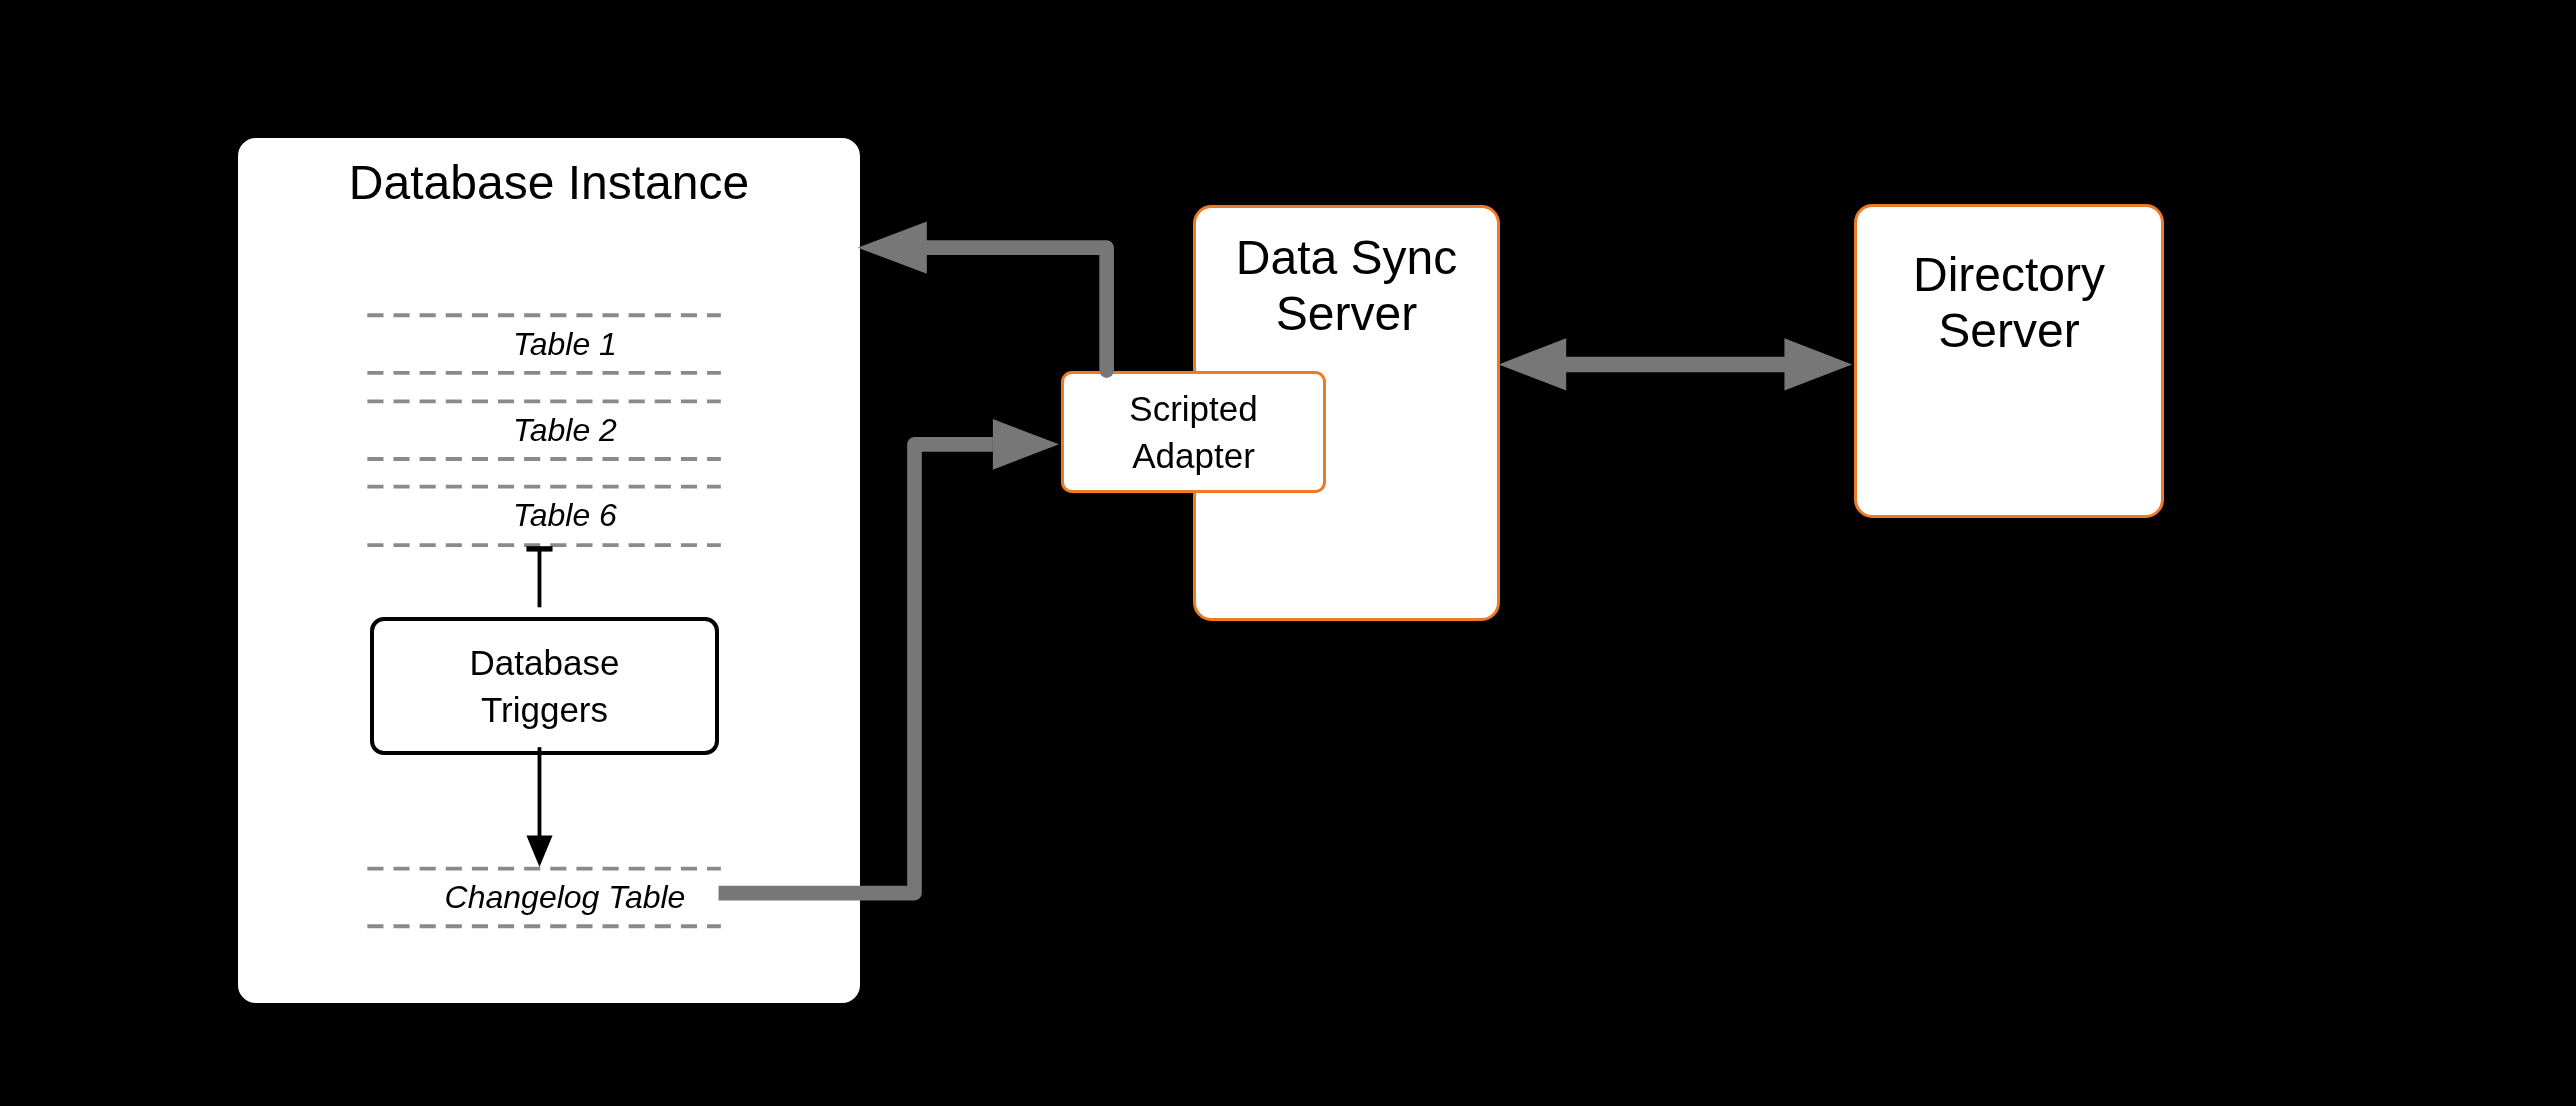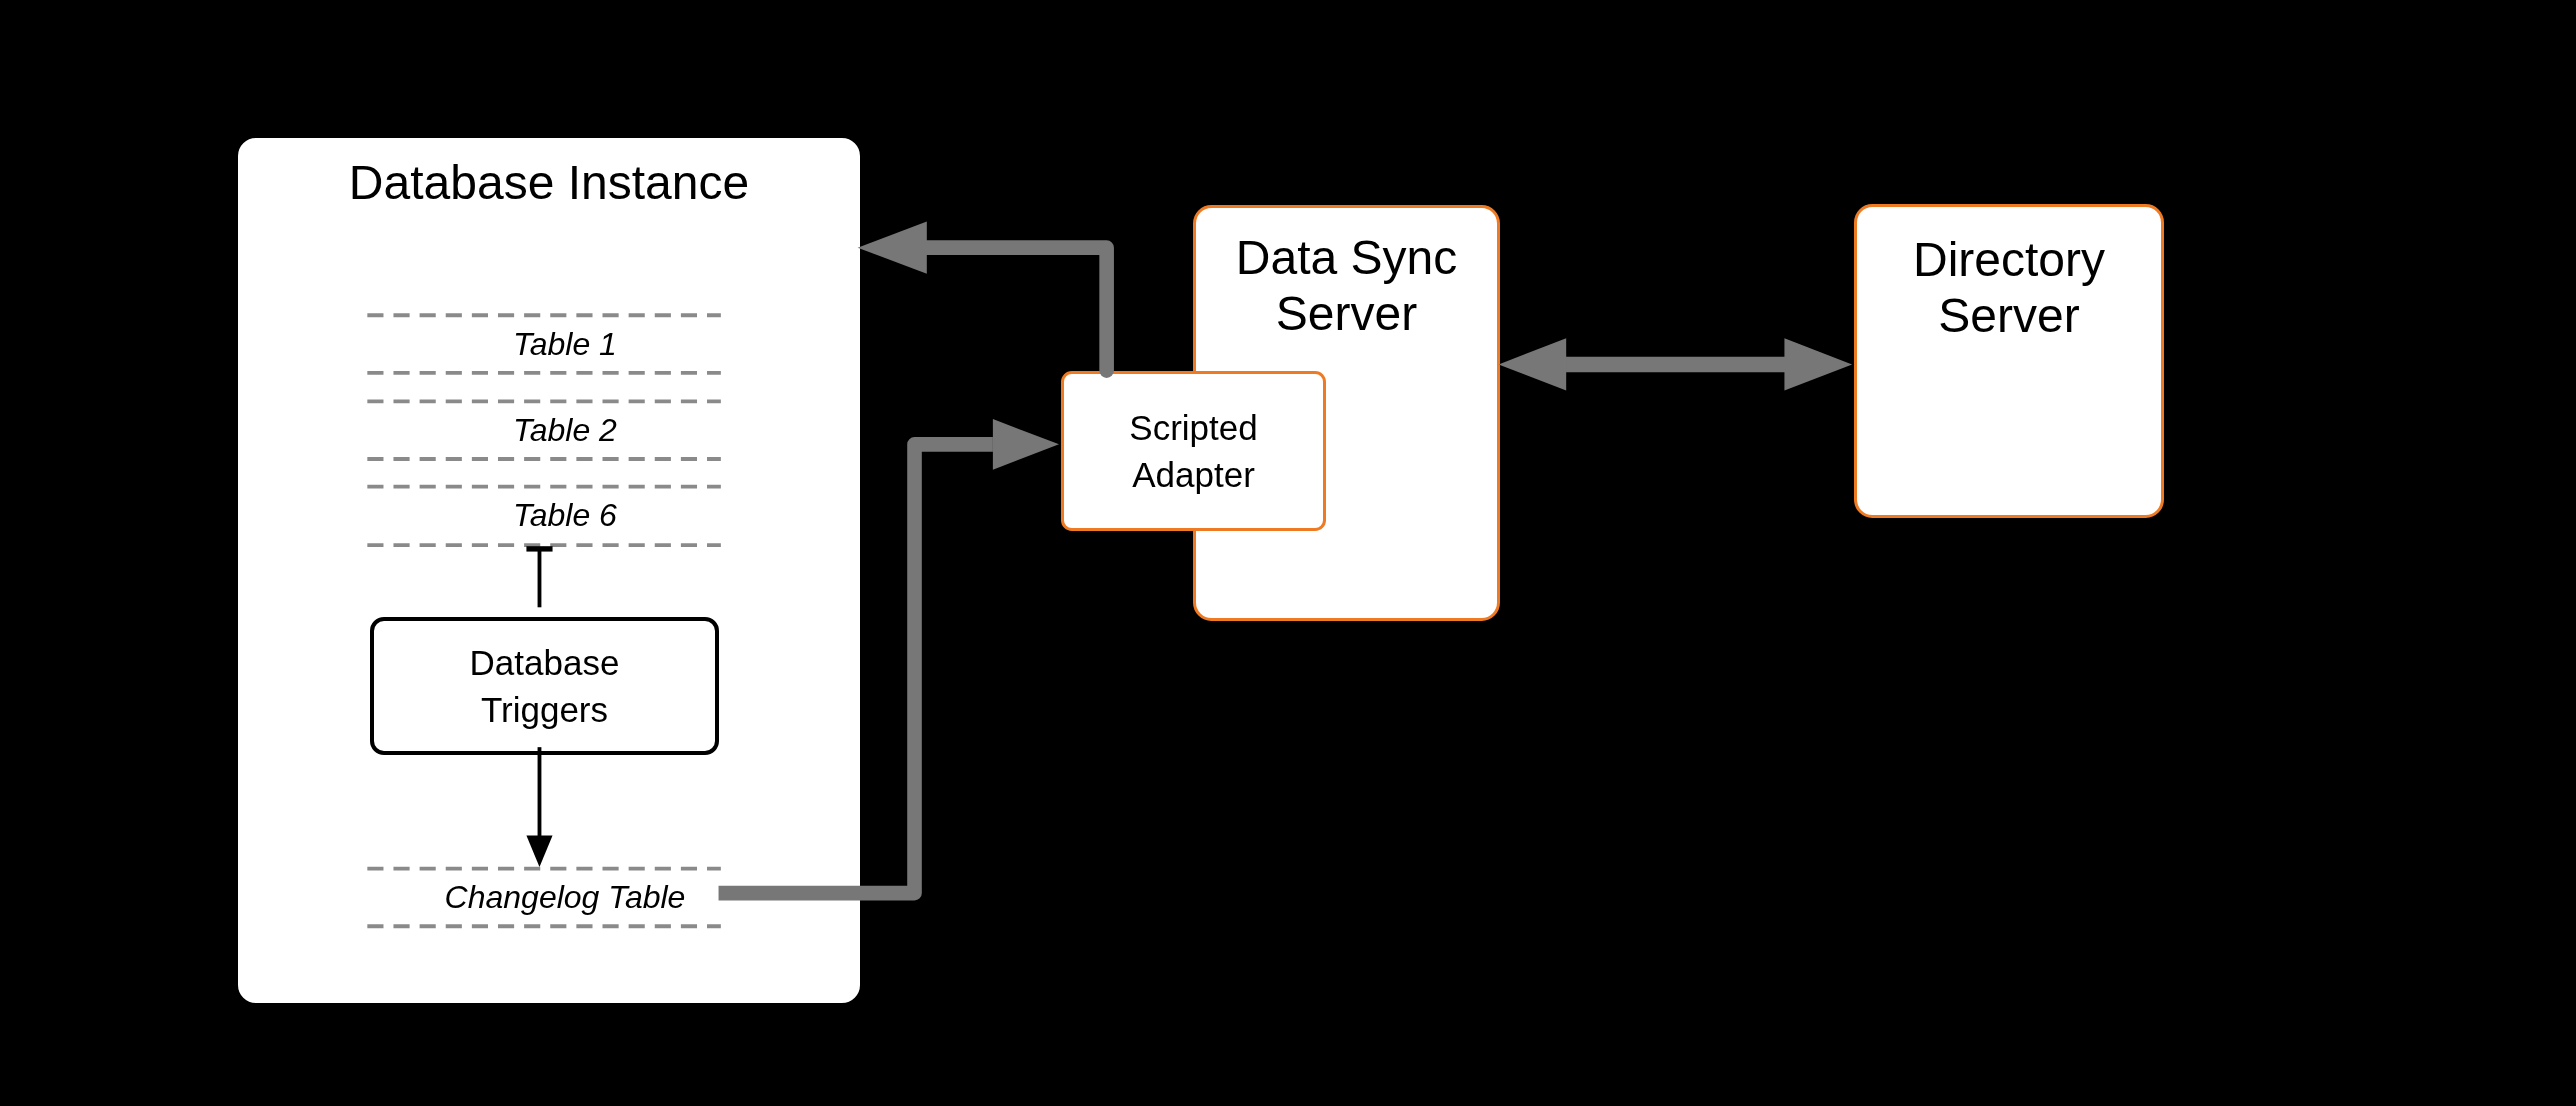--- a/index.html
+++ b/index.html
@@ -7,22 +7,22 @@
     position:relative;
     width:2576px;height:1107px;
     background:var(--bg,#000);
     font-family:"Liberation Sans", sans-serif;
     overflow:hidden;
   }
   .box{position:absolute;box-sizing:border-box;background:var(--box-fill,#fff);}
   .db-instance{left:236px;top:136px;width:626px;height:869px;border-radius:20px;border:2.3px solid var(--black,#000);display:flex;justify-content:center;align-items:flex-start;}
   .triggers{left:370px;top:607px;width:349px;height:138px;border:4.6px solid var(--black,#000);border-radius:14px;display:flex;justify-content:center;align-items:center;margin-top:10px;}
   .sync{left:1193px;top:205px;width:307px;height:416px;border:3.8px solid var(--orange,#ee7b23);border-radius:18.4px;display:flex;justify-content:center;align-items:flex-start;padding-top:21.5px;}
-  .adapter{left:1061px;top:371px;width:265px;height:160px;border:3.8px solid var(--orange,#ee7b23);border-radius:10.8px;display:flex;justify-content:center;align-items:center;}
-  .directory{left:1854px;top:204px;width:310px;height:314px;border:3.8px solid var(--orange,#ee7b23);border-radius:18.4px;display:flex;justify-content:center;align-items:flex-start;padding-top:25px;}
+  .adapter{left:1061px;top:371px;width:265px;height:122px;border:3.8px solid var(--orange,#ee7b23);border-radius:10.8px;display:flex;justify-content:center;align-items:center;}
+  .directory{left:1854px;top:204px;width:310px;height:314px;border:3.8px solid var(--orange,#ee7b23);border-radius:18.4px;display:flex;justify-content:center;align-items:flex-start;padding-top:40px;}
   .big{font-size:48px;line-height:56px;color:var(--black,#000);text-align:center;}
   .med{font-size:35px;line-height:47px;color:var(--black,#000);text-align:center;}
   .pre{white-space:pre-line;}
   .db-title{margin-top:17px;}
   .row-label{
     position:absolute;left:388px;width:354px;height:58px;
     display:flex;align-items:center;justify-content:center;
     font-size:32px;color:var(--black,#000);font-style:italic;
   }
   .overlay{position:absolute;left:0;top:0;z-index:10;pointer-events:none;}

